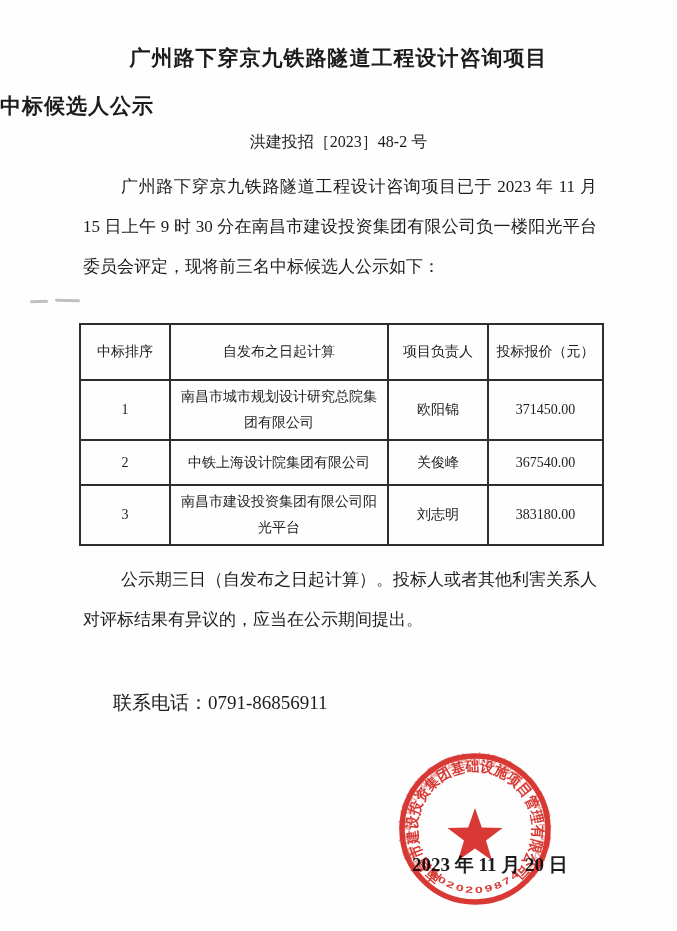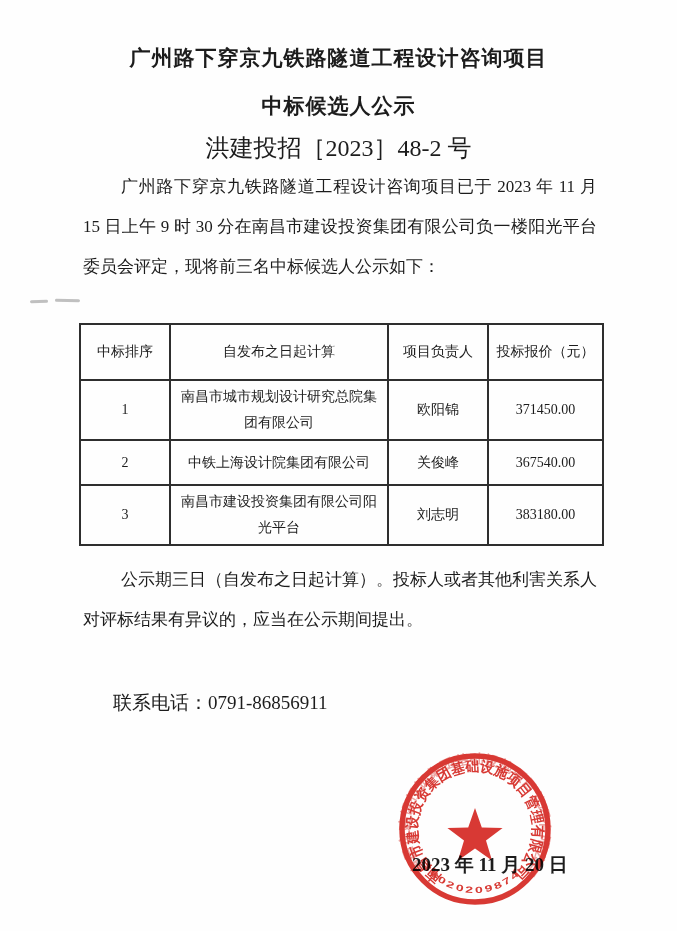--- a/index.html
+++ b/index.html
@@ -14,27 +14,26 @@
     overflow:hidden;
   }
   .title1 {
     position:absolute; top:44px; left:0; width:100%;
     text-align:center;
     font-family:"Liberation Sans", sans-serif;
     font-weight:bold; font-size:21px; letter-spacing:1px;
   }
   .title2 {
     position:absolute; top:92px; left:0; width:100%;
-    text-align:center;
     font-family:"Liberation Sans", sans-serif;
     font-weight:bold; font-size:21px; letter-spacing:1px;
   }
   .docnum {
     position:absolute; top:132px; left:0; width:100%;
-    text-align:center; font-size:24px;
+    text-align:center; font-size:16px;
   }
   .para { position:absolute; left:83px; width:514px; font-size:17px; }
   .para .bline { height:40px; line-height:40px; white-space:nowrap; }
   .jfull { text-align:justify; text-align-last:justify; }
   .indent { padding-left:38px; }
   .p1 { top:167px; }
   .p2 { top:560px; }
   .contact { position:absolute; left:113px; font-size:19px; white-space:nowrap; }
   .supervisor { top:650px; }
   .phone { top:690px; }

